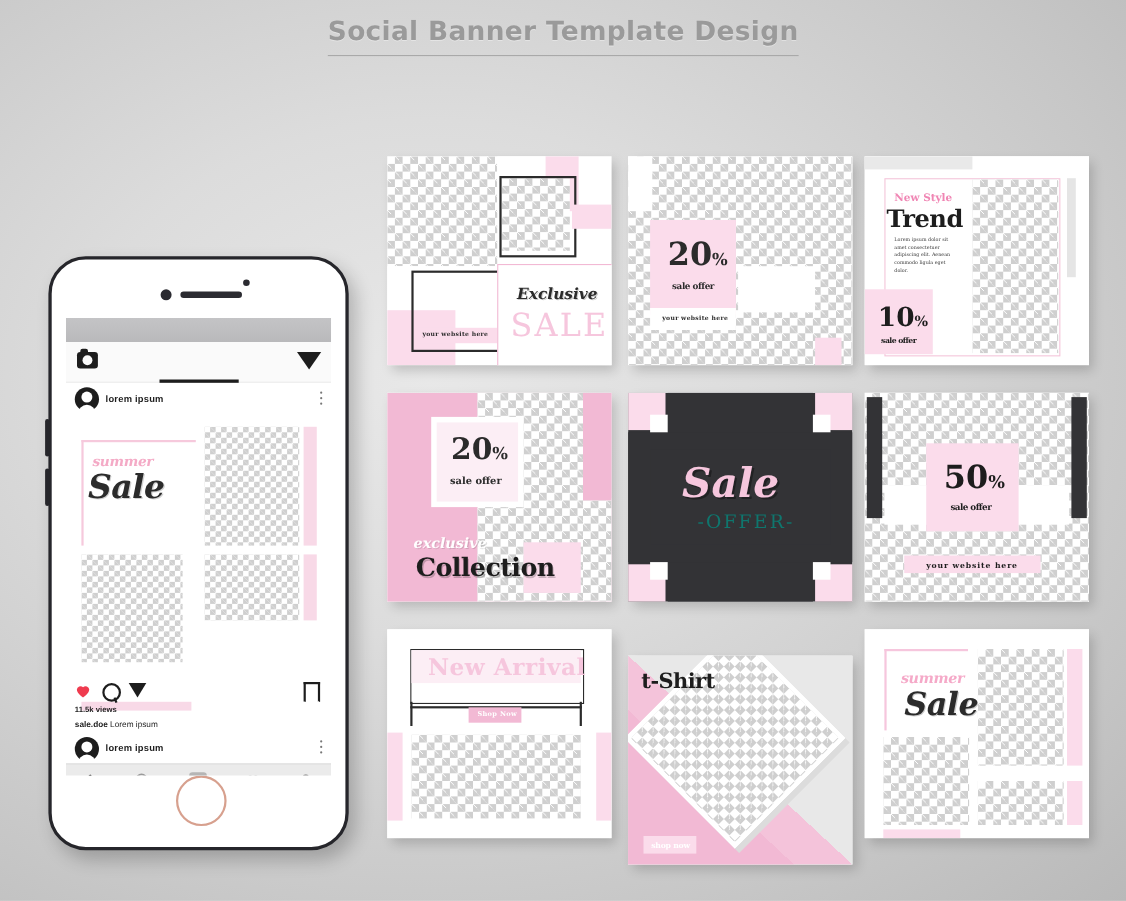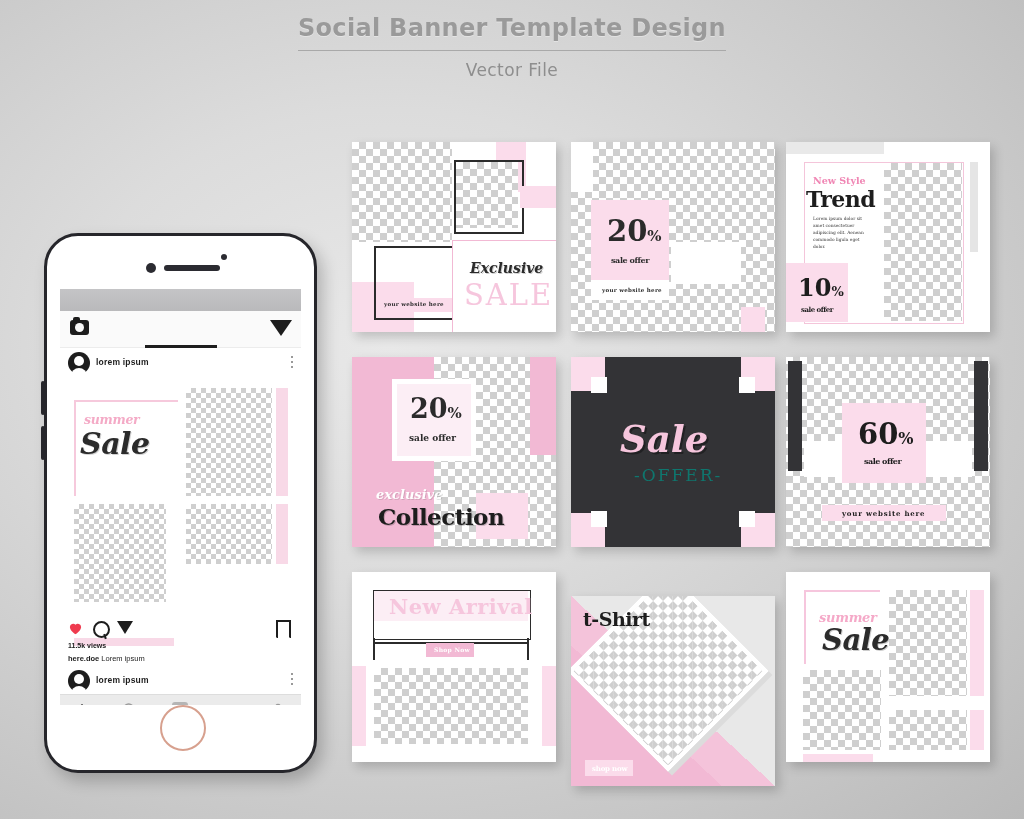--- a/index.html
+++ b/index.html
@@ -118,21 +118,20 @@
   .wm-id{position:absolute;right:8px;top:7px;background:#8d8d8d;color:#fff;font-size:11px;padding:2px 6px;letter-spacing:.2px;}
 </style>
 </head>
 <body>
 
 <div class="stage">
 
   <div class="header">
     <div class="header-title">Social Banner Template Design</div>
     <div class="header-rule"></div>
-    <div class="header-sub">Vector File</div>
   </div>
 
   <div class="phone">
     <div class="phone-sensor"></div>
     <div class="phone-cam"></div>
     <div class="phone-speaker"></div>
     <div class="phone-btn-left"></div>
     <div class="phone-btn-left2"></div>
     <div class="phone-home"></div>
 
@@ -172,21 +171,21 @@
             <path fill="#ef3b4f" d="M12 21s-9-5.7-9-11.6A5.3 5.3 0 0 1 12 6a5.3 5.3 0 0 1 9 3.4C21 15.3 12 21 12 21z"></path>
           </svg>
         <div class="bubble"></div>
         <div class="plane"></div>
         <div class="bookmark"></div>
       </div>
 
       <div style="position:relative;height:26px;">
         <div class="views">11.5k views</div>
         <div class="caption">
-          <b>here.doe</b>
+          <b>sale.doe</b>
           <span>Lorem ipsum</span>
         </div>
       </div>
 
       <div class="post2">
         <div class="avatar" style="top:2px;"></div>
         <div class="post-user" style="top:7px;">lorem ipsum</div>
         <div class="dots" style="top:5px;"></div>
       </div>
 
@@ -293,21 +292,21 @@
       <div class="abs serif" style="left:50px;top:108px;font-size:17px;color:#0f766e;letter-spacing:2px;margin-left:13px;">-OFFER-</div>
     </div>
 
     <div class="card c5">
       <div class="abs chk" style="left:0;top:0;width:204px;height:190px;"></div>
       <div class="abs dark" style="left:2px;top:4px;width:14px;height:110px;"></div>
       <div class="abs dark" style="right:2px;top:4px;width:14px;height:110px;"></div>
       <div class="abs" style="left:18px;top:84px;width:168px;height:36px;background:#fff;"></div>
       <div class="abs pinkL" style="left:56px;top:46px;width:84px;height:80px;"></div>
       <div class="abs serifB" style="left:72px;top:60px;font-size:29px;color:#1d1d1d;">
-        <span>60</span><span style="font-size:16px;">%</span>
+        <span>50</span><span style="font-size:16px;">%</span>
       </div>
       <div class="abs serifB" style="left:78px;top:99px;font-size:8px;color:#1d1d1d;letter-spacing:-.5px;">sale offer</div>
       <div class="abs pinkL" style="left:36px;top:148px;width:124px;height:16px;"></div>
       <div class="abs serifB" style="left:56px;top:152px;font-size:7px;color:#1d1d1d;letter-spacing:.8px;">your website here</div>
     </div>
 
     <div class="card c6">
       <div class="abs" style="left:0;top:0;width:204px;height:190px;background:#fff;"></div>
       <div class="abs" style="left:21px;top:18px;width:156px;height:48px;border:1.5px solid #2b2b2b;"></div>
       <div class="abs pinkXL" style="left:22px;top:19px;width:154px;height:30px;"></div>

